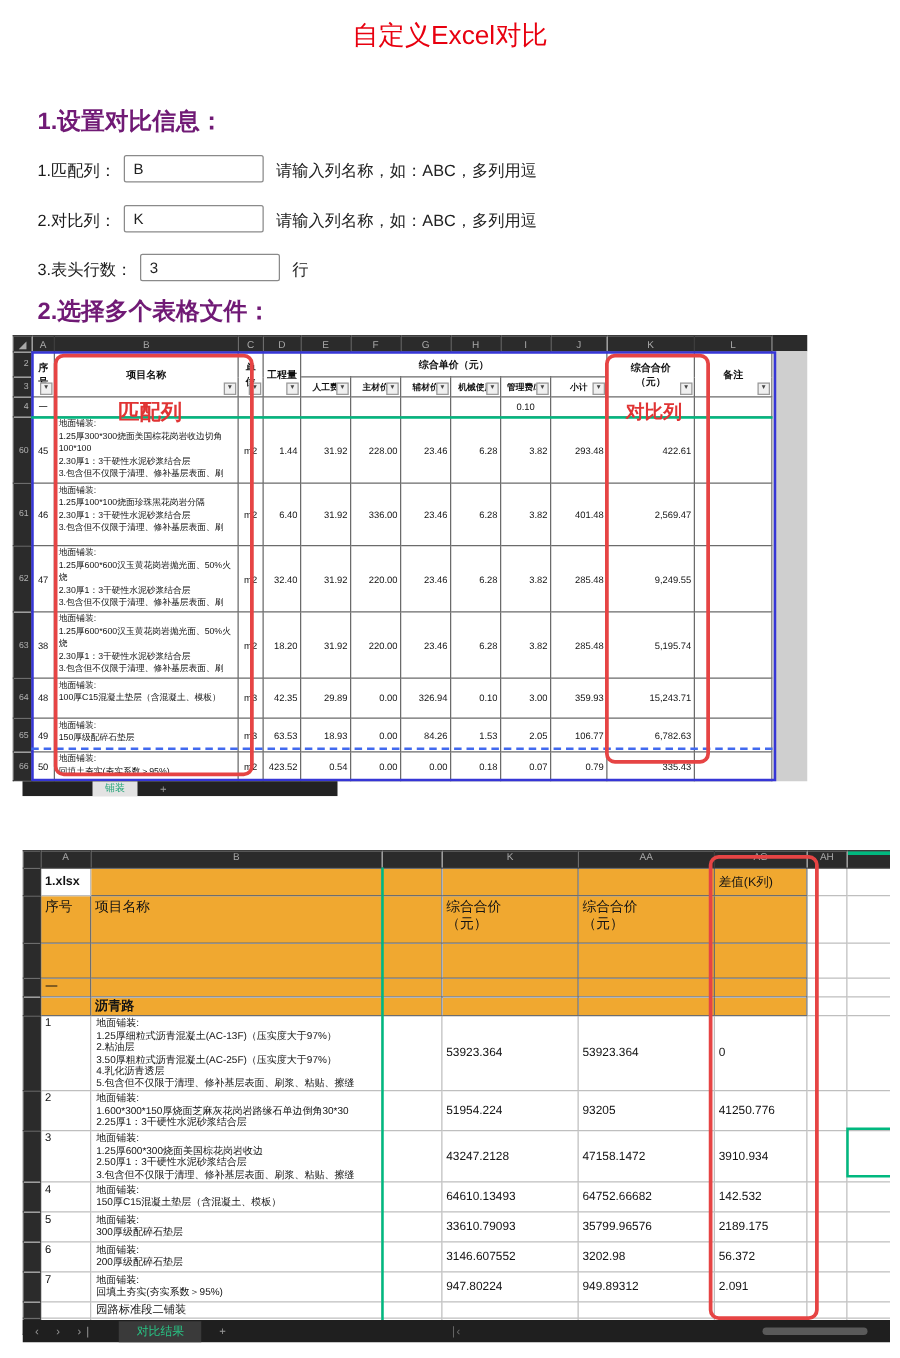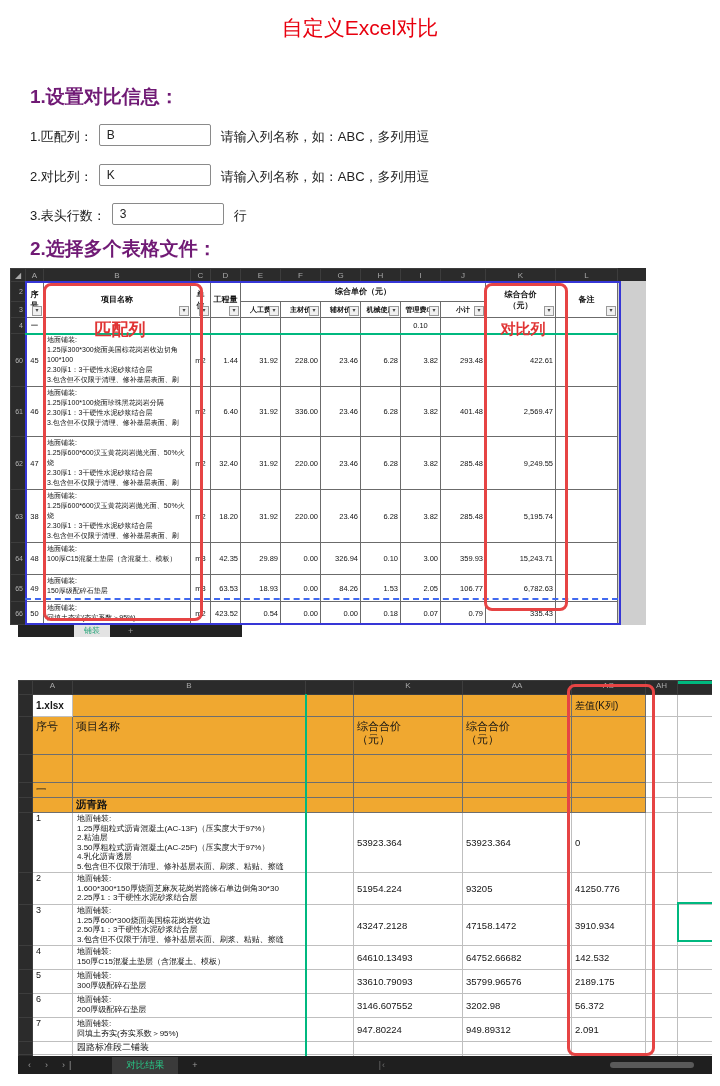--- a/index.html
+++ b/index.html
@@ -29,41 +29,41 @@
   .rh{background:#2b2b2b !important;color:#b3b3b3 !important;border:1px solid #3d3d3d !important;
         text-align:right !important;font-size:7px !important;padding:0 2px !important;}
   .s1 .hdr{font-weight:bold;font-size:8px;text-align:center;position:relative;}
   .s1 .desc{text-align:left;vertical-align:top;white-space:pre-line;font-size:7px;line-height:10px;padding:1px 3px;}
   .num{text-align:right;}
   .c{text-align:center;}
   .flt{position:absolute;right:1px;bottom:1px;width:8px;height:8px;background:#f0f0f0;
        border:1px solid #9a9a9a;color:#444;font-size:6px;line-height:7px;text-align:center;}
   .s1-fill{position:absolute;left:608px;top:13px;width:28px;height:344px;background:#cfcfcf;}
   .s1-fill-top{position:absolute;left:608px;top:0;width:28px;height:13px;background:#2b2b2b;}
-  .s1-tabstrip{position:absolute;left:8px;top:357px;width:224px;height:12px;background:#222;
+  .s1-tabstrip{position:absolute;left:8px;top:357px;width:252px;height:12px;background:#222;
        display:flex;align-items:center;overflow:hidden;}
   .s1-tab{background:#e3e3e3;color:#27a57a;font-size:8px;padding:0 10px;margin-left:56px;height:12px;line-height:12px;}
   .s1-add{color:#9a9a9a;font-size:9px;margin-left:18px;}
 
   
   .s2{width:694px;}
   .s2 td{border:1px solid #bfbfbf;font-size:10px;color:#141414;padding:0 3px;vertical-align:top;}
   .s2 .yl{background:#f0a830;border-color:#6e6e6e;}
   .s2 .desc2{white-space:pre-line;font-size:8px;line-height:9.5px;padding:1px 4px;text-align:left;}
   .s2 .v2{font-size:9.5px;vertical-align:middle;text-align:left;}
   .s2 .seq2{font-size:9px;vertical-align:top;}
   .s2 .hdr2{font-size:11px;white-space:pre-line;line-height:13px;padding-top:3px;}
   .s2 .file{font-weight:bold;font-size:10px;vertical-align:middle;}
   .s2 .diffh{font-size:10px;vertical-align:middle;}
   .s2 .grp{font-size:10.5px;font-weight:bold;vertical-align:middle;}
   .teal-top{box-shadow:inset 0 3px 0 #00b87f;}
   .tabbar2{position:absolute;left:0;top:376px;width:694px;height:18px;background:#1f1f1f;
        display:flex;align-items:center;font-size:9px;color:#9a9a9a;}
   .tb-nav{margin-left:10px;letter-spacing:4px;}
-  .tab-active{background:#3a3a3a;color:#28c585;padding:2px 14px;margin-left:37px;font-size:9.5px;}
+  .tab-active{background:#3a3a3a;color:#28c585;padding:2px 14px;margin-left:20px;font-size:9.5px;}
   .tb-add{margin-left:14px;color:#9a9a9a;}
   .tb-mid{margin-left:180px;color:#6f6f6f;}
   .tb-pill{margin-left:auto;margin-right:18px;width:84px;height:6px;border-radius:3px;background:#5a5a5a;}
 
   
   .redbox{position:absolute;border:3px solid #e64444;border-radius:8px;pointer-events:none;}
   .ann{position:absolute;color:#e03434;font-weight:bold;pointer-events:none;}
   .teal-h{position:absolute;height:0;border-top:2px solid #00b87f;pointer-events:none;}
   .teal-v{position:absolute;width:0;border-left:2px solid #00b87f;pointer-events:none;}
   .teal-cell{position:absolute;border:2px solid #00b87f;pointer-events:none;}

